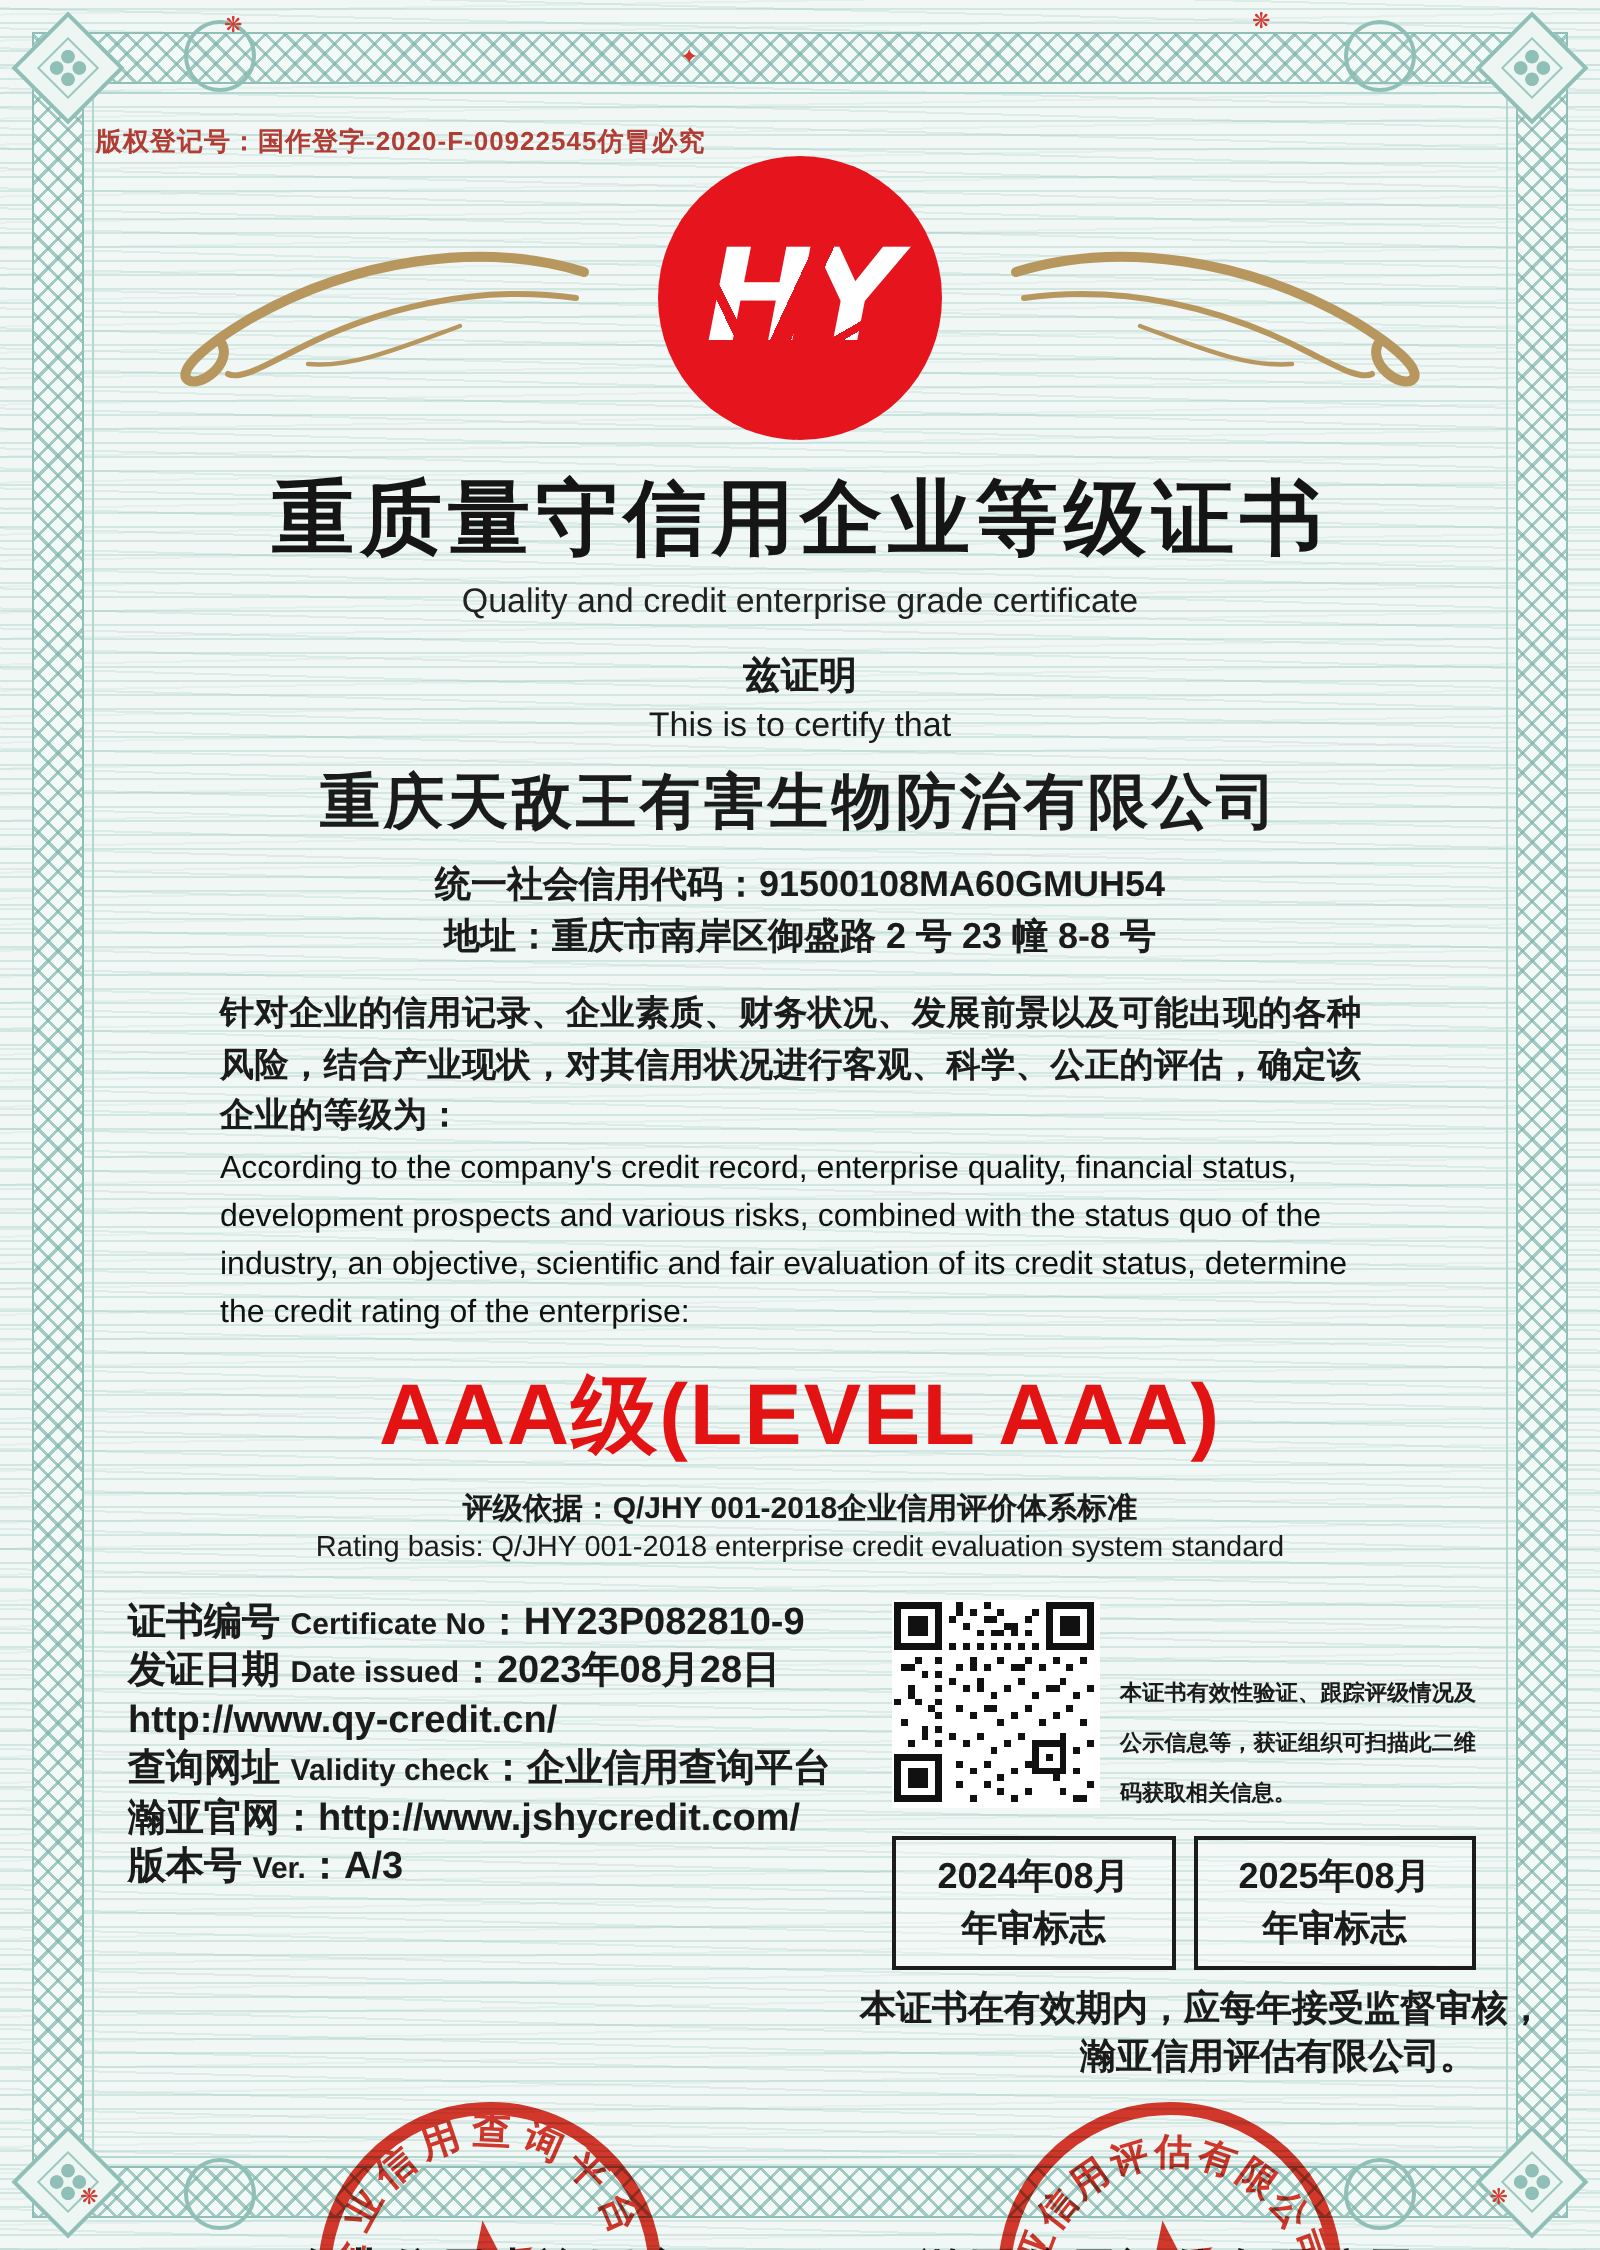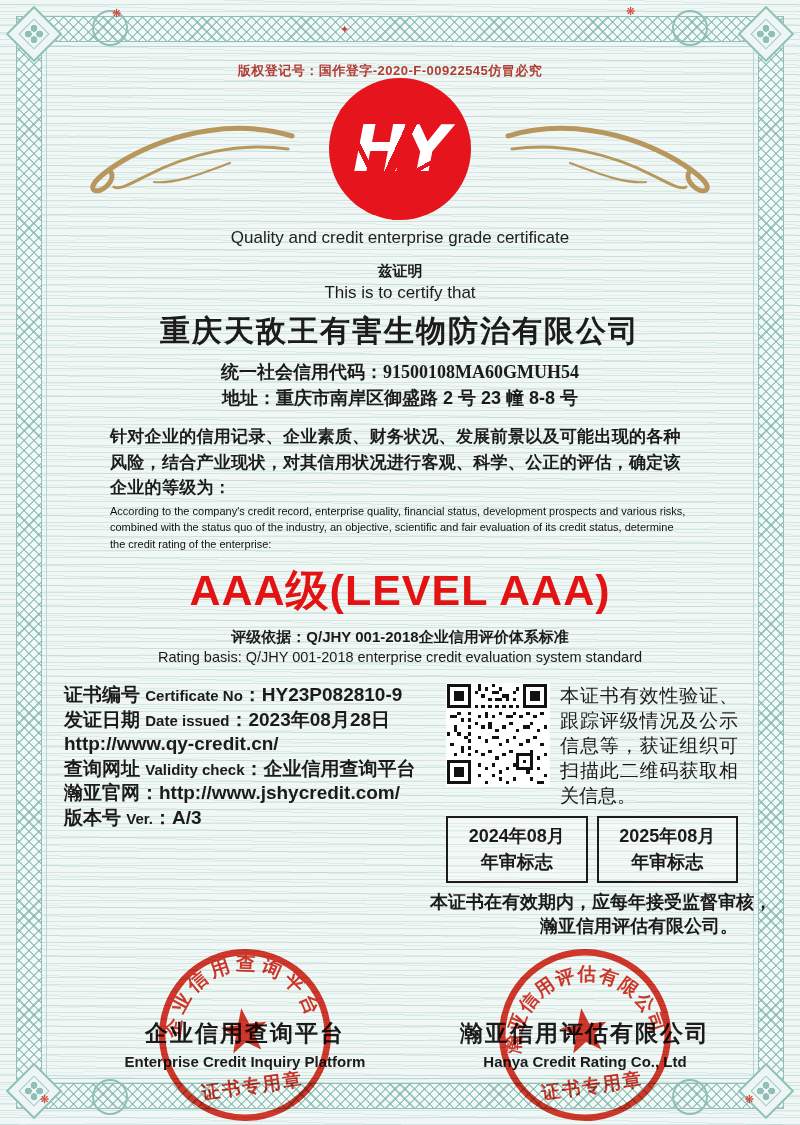--- a/index.html
+++ b/index.html
@@ -34,60 +34,60 @@
   .c-bl{left:14px;bottom:14px}.c-br{right:14px;bottom:14px}
   .medal{position:absolute;width:36px;height:36px;border-radius:50%;border:2px solid #8fbfb6;
     background:#eef6f4 radial-gradient(circle 3.5px at 33% 33%, #8fbfb6 3.2px, transparent 3.6px),
       radial-gradient(circle 3.5px at 67% 33%, #8fbfb6 3.2px, transparent 3.6px),
       radial-gradient(circle 3.5px at 33% 67%, #8fbfb6 3.2px, transparent 3.6px),
       radial-gradient(circle 3.5px at 67% 67%, #8fbfb6 3.2px, transparent 3.6px);
     box-sizing:border-box;}
   .red-spark{position:absolute;color:#d23a31;font-size:11px;line-height:1;}
   
   .content{position:absolute;inset:48px 48px 42px 48px;text-align:center;}
-  .copyright{font-size:13px;color:#b13c33;text-align:center;padding-right:20px;
+  .copyright{font-size:13px;color:#b13c33;text-align:left;padding-right:20px;
     margin-top:14px;letter-spacing:.5px;font-weight:600;}
   .logo-row{position:relative;height:142px;margin-top:2px;}
   .flourish{position:absolute;top:34px;width:215px;height:78px;}
   .flourish-left{left:32px;}
   .flourish-right{right:32px;transform:scaleX(-1);}
   .logo-circle{position:absolute;left:50%;top:-4px;transform:translateX(-50%);
     width:142px;height:142px;border-radius:50%;background:#e6141c;
     display:flex;align-items:center;justify-content:center;}
   .logo-hy{font-family:"DejaVu Sans",sans-serif;font-weight:900;font-style:italic;
     font-size:64px;color:#fff;letter-spacing:-3px;}
   .logo-circle::after{content:"";position:absolute;inset:0;border-radius:50%;
     background:
       linear-gradient(115deg, transparent 47.5%, #e6141c 47.5% 52.5%, transparent 52.5%),
       linear-gradient(64deg, transparent 30%, #e6141c 30% 32.5%, transparent 32.5%),
       linear-gradient(150deg, transparent 63%, #e6141c 63% 65%, transparent 65%);}
   .title-zh{margin-top:8px;font-size:41px;font-weight:600;letter-spacing:3px;color:#151515;}
   .title-en{margin-top:4px;font-size:17px;font-weight:500;color:#222;}
-  .certify-zh{margin-top:14px;font-size:15px;font-weight:600;}
+  .certify-zh{margin-top:14px;font-size:19px;font-weight:600;}
   .certify-en{margin-top:2px;font-size:17px;}
   .company{margin-top:8px;font-size:30px;font-weight:900;letter-spacing:2px;}
-  .code-line{margin-top:8px;font-size:18px;font-weight:600;font-family:Liberation Serif, serif;}
+  .code-line{margin-top:8px;font-size:18px;font-weight:600;}
   .addr-line{margin-top:2px;font-size:18px;font-weight:600;}
   .body-block{margin:14px 62px 0;text-align:left;}
   .body-zh{font-size:17px;line-height:1.5;font-weight:650;letter-spacing:.3px;}
-  .body-en{margin-top:2px;font-size:11px;line-height:1.5;font-weight:500;color:#111;}
+  .body-en{margin-top:2px;font-size:16px;line-height:1.5;font-weight:500;color:#111;}
   .grade{margin-top:10px;font-size:43px;font-weight:900;color:#e21312;letter-spacing:1px;}
   .basis-zh{margin-top:8px;font-size:15px;font-weight:600;}
   .basis-en{margin-top:2px;font-size:14.5px;}
   
   .mid-row{display:flex;margin:18px 14px 0 16px;text-align:left;}
   .details{flex:1;}
   .d-row{white-space:nowrap;line-height:23.5px;}
   .d-zh{font-size:19px;font-weight:700;text-align:center;}
   .d-en{font-size:15px;font-weight:600;}
   .d-val{font-size:19px;font-weight:700;}
   .qr-col{width:292px;flex:none;}
   .qr-top{display:flex;gap:10px;}
   .qr-box{width:102px;height:102px;background:#fff;flex:none;padding:1px;}
-  .qr-note{font-size:19px;font-weight:400;line-height:25px;text-align:justify;}
+  .qr-note{font-size:11px;font-weight:700;line-height:25px;text-align:justify;margin-top:35px;}
   .badges{display:flex;gap:9px;margin-top:8px;}
   .badge{flex:1;border:2px solid #1c1c1c;background:rgba(255,255,255,.25);
     text-align:center;padding:5px 0 6px;font-size:18px;font-weight:650;line-height:26px;}
   .audit-note{margin-top:7px;font-size:18px;font-weight:700;text-align:right;
     line-height:24px;white-space:nowrap;margin-left:-16px;}
   
   .seals-row{display:flex;justify-content:center;gap:48px;margin-top:4px;padding-left:30px;}
   .seal-col{position:relative;width:292px;height:186px;}
   .org-text{position:absolute;left:0;right:0;top:76px;text-align:center;}
   .org-zh{font-size:23px;font-weight:700;letter-spacing:2px;}
@@ -136,20 +136,21 @@
           <path d="M212,20 C160,4 96,14 44,44 C24,56 8,69 14,74 C20,78 36,66 31,56" stroke-width="5"></path>
           <path d="M208,33 C158,26 108,38 66,60 C52,67 40,74 34,71" stroke-width="3"></path>
           <path d="M150,47 C120,58 96,68 74,66" stroke-width="2.2"></path>
         </g>
       </svg>
       <div class="logo-circle">
         <span class="logo-hy">HY</span>
       </div>
     </div>
 
+    <div class="title-zh">重质量守信用企业等级证书</div>
     <div class="title-en">Quality and credit enterprise grade certificate</div>
 
     <div class="certify-zh">兹证明</div>
     <div class="certify-en">This is to certify that</div>
 
     <div class="company">重庆天敌王有害生物防治有限公司</div>
     <div class="code-line">统一社会信用代码：91500108MA60GMUH54</div>
     <div class="addr-line">地址：重庆市南岸区御盛路 2 号 23 幢 8-8 号</div>
 
     <div class="body-block">

